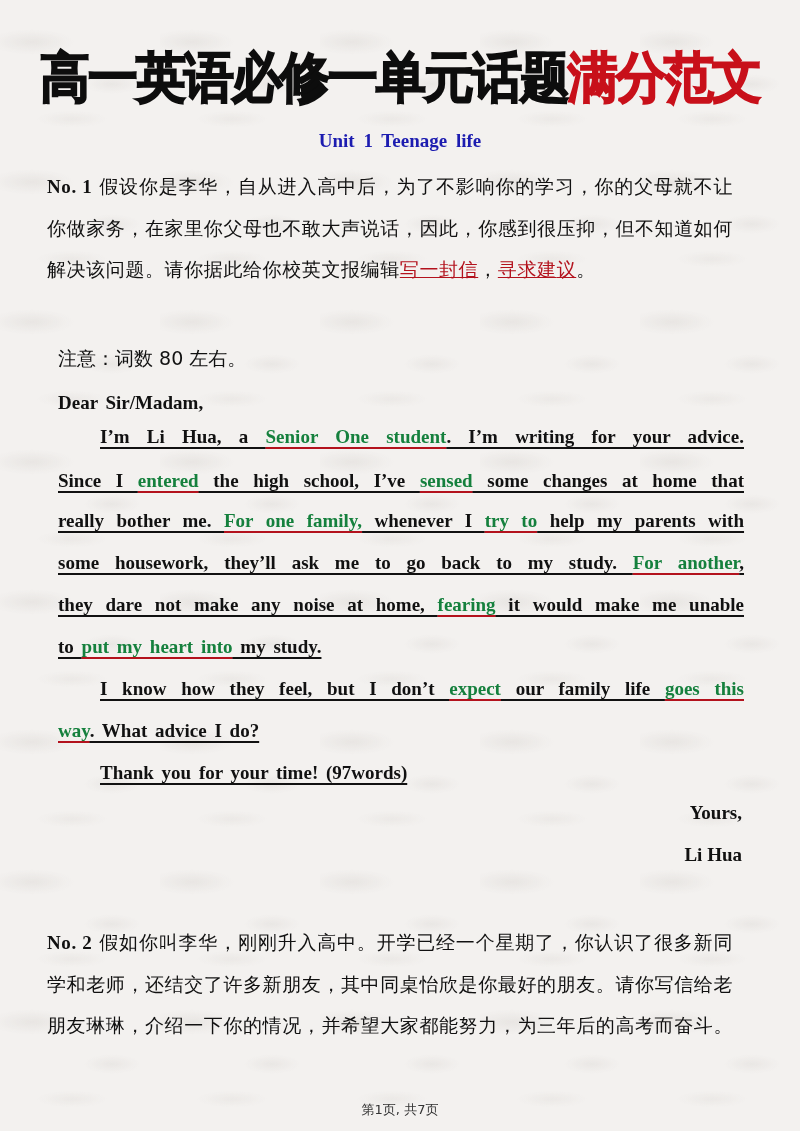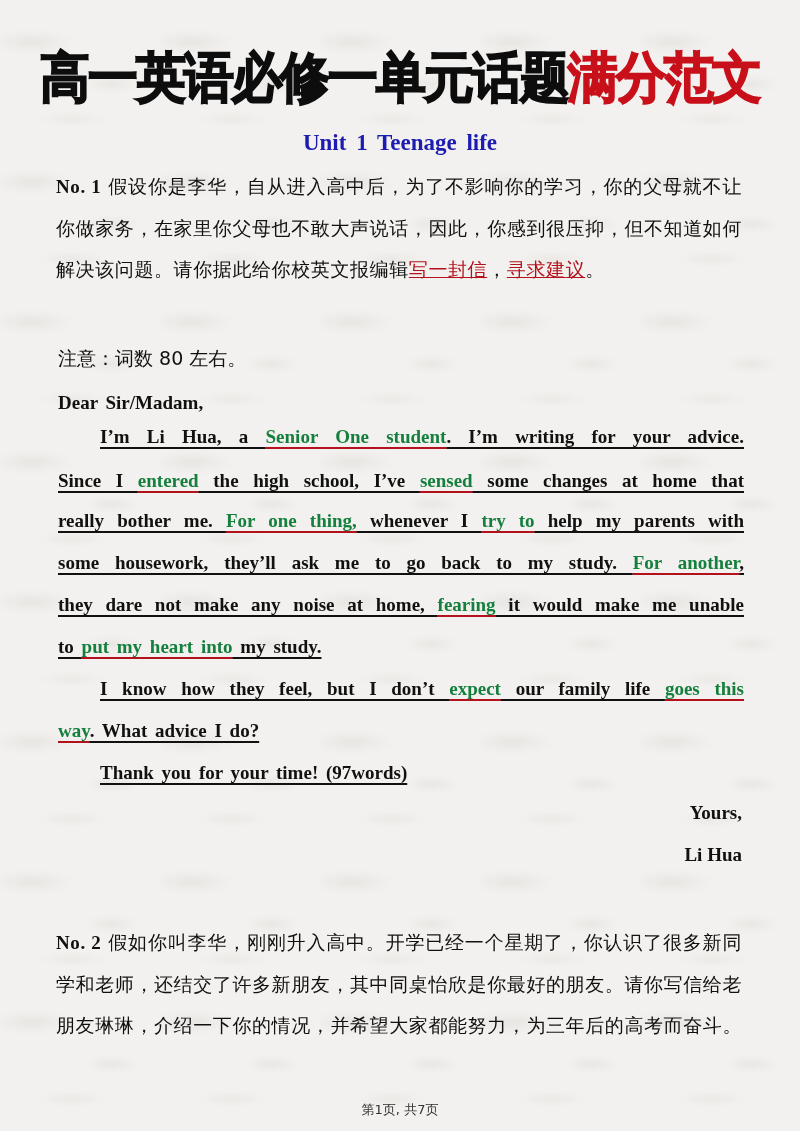--- a/index.html
+++ b/index.html
@@ -17,24 +17,24 @@
     .page-title {
       position: absolute; top: 46px; left: 0; width: 800px; text-align: center;
       font-family: "DejaVu Sans", "Liberation Sans", sans-serif;
       font-weight: bold; font-size: 50px; line-height: 64px; letter-spacing: -2px;
       transform: scaleY(1.08);
     }
     .page-title .t-black { color: #0d0d0d; -webkit-text-stroke: 1.6px #0d0d0d; }
     .page-title .t-red { color: #c8101a; -webkit-text-stroke: 1.6px #c8101a; }
     .unit-title {
       position: absolute; top: 130px; left: 0; width: 800px; text-align: center;
-      color: #1c1cb0; font-weight: bold; font-size: 23px; word-spacing: 4px;
+      color: #1c1cb0; font-weight: bold; font-size: 19px; word-spacing: 4px;
     }
     .prompt {
-      position: absolute; left: 56px; width: 686px;
+      position: absolute; left: 47px; width: 686px;
       font-family: "DejaVu Sans", "Liberation Sans", sans-serif;
       font-size: 19px; line-height: 41.5px; text-align: justify; letter-spacing: 0.6px;
     }
     .prompt .num { font-family: "Liberation Serif", serif; font-weight: bold; }
     .red-u { color: #b3121d; text-decoration: underline; text-decoration-color: #b3121d; }
     .note {
       position: absolute; left: 58px; top: 338px;
       font-family: "DejaVu Sans", "Liberation Sans", sans-serif; font-size: 19px; line-height: 40px; text-align: center;
     }
     .letter-line {
@@ -68,21 +68,21 @@
   <span class="num">No. 1</span>
   <span>假设你是李华，自从进入高中后，为了不影响你的学习，你的父母</span><span>就不让你做家务，在家里你父母也不敢大声说话，因此，你感到很压抑，</span><span>但不知道如何解决该问题。请你据此给你校英文报编辑</span><span class="red-u">写一封信</span><span>，</span><span class="red-u">寻求建</span><span class="red-u">议</span><span>。</span>
 </div>
 
 <div class="note">注意：词数 80 左右。</div>
 
 <div class="letter-line short plain" style="top:382px;margin-top:8px;">Dear Sir/Madam,</div>
 
 <div class="letter-line" style="top:424px; left:100px; width:644px;"><span>I’m Li Hua,  a </span><span class="hl">Senior One student</span><span>.  I’m writing for your advice.</span></div>
 <div class="letter-line" style="top:440px;margin-top:28px;"><span>Since I </span><span class="hl">entered</span><span> the high school,  I’ve </span><span class="hl">sensed</span><span> some changes at home that</span></div>
-<div class="letter-line" style="top:508px;"><span>really bother me.  </span><span class="hl">For one thing,</span><span>  whenever I </span><span class="hl">try to</span><span> help my parents with</span></div>
+<div class="letter-line" style="top:508px;"><span>really bother me.  </span><span class="hl">For one family,</span><span>  whenever I </span><span class="hl">try to</span><span> help my parents with</span></div>
 <div class="letter-line" style="top:550px;"><span>some housework,  they’ll ask me to go back to my study.  </span><span class="hl">For another</span><span>,</span></div>
 <div class="letter-line" style="top:592px;"><span>they dare not make any noise at home,  </span><span class="hl">fearing</span><span> it would make me unable</span></div>
 <div class="letter-line short" style="top:634px;"><span>to </span><span class="hl">put my heart into</span><span> my study.</span></div>
 <div class="letter-line" style="top:676px; left:100px; width:644px;"><span>I know how they feel,  but I don’t </span><span class="hl">expect</span><span> our family life </span><span class="hl">goes this</span></div>
 <div class="letter-line short" style="top:718px;"><span class="hl">way</span><span>.  What advice I do?</span></div>
 <div class="letter-line short" style="top:760px; left:100px;"><span>Thank you for your time!    (97words)</span></div>
 
 <div class="signoff" style="top:802px;">Yours,</div>
 <div class="signoff" style="top:844px;">Li Hua</div>
 

